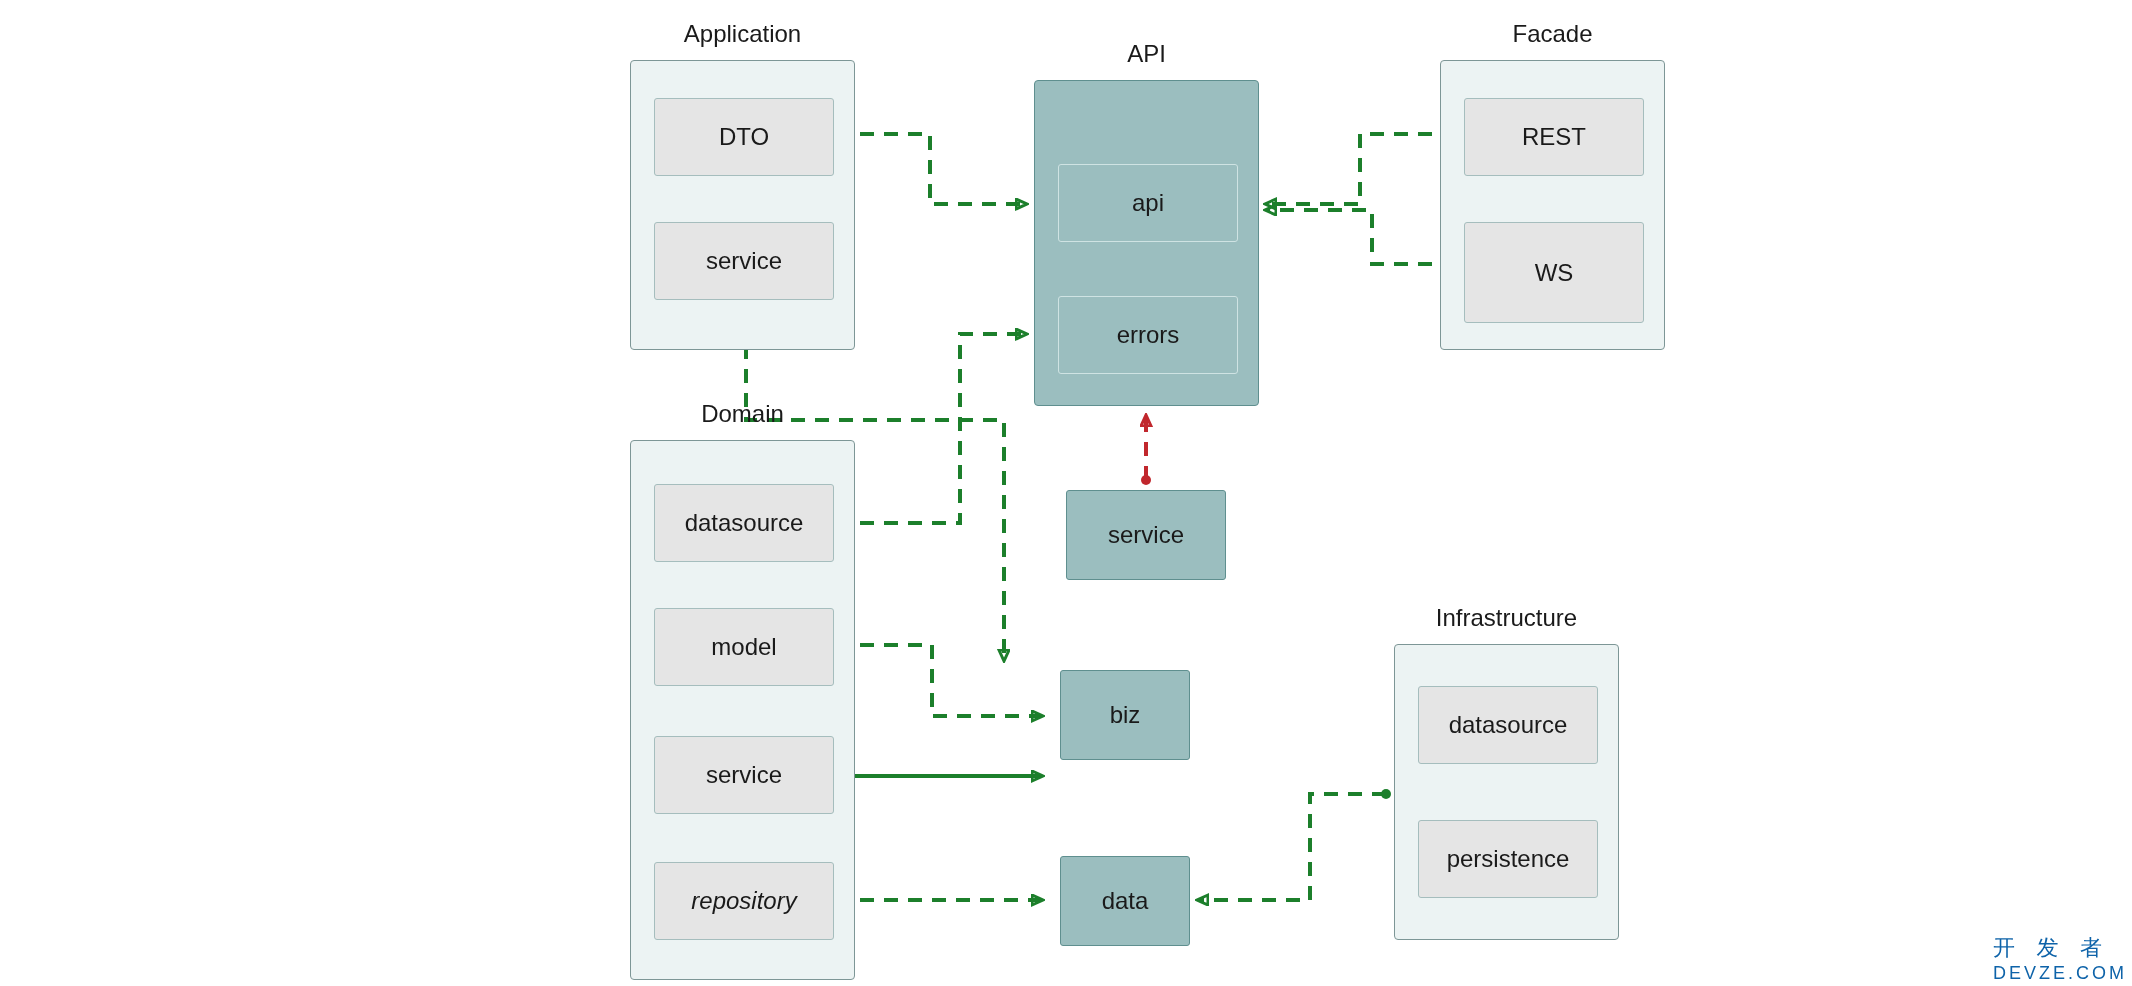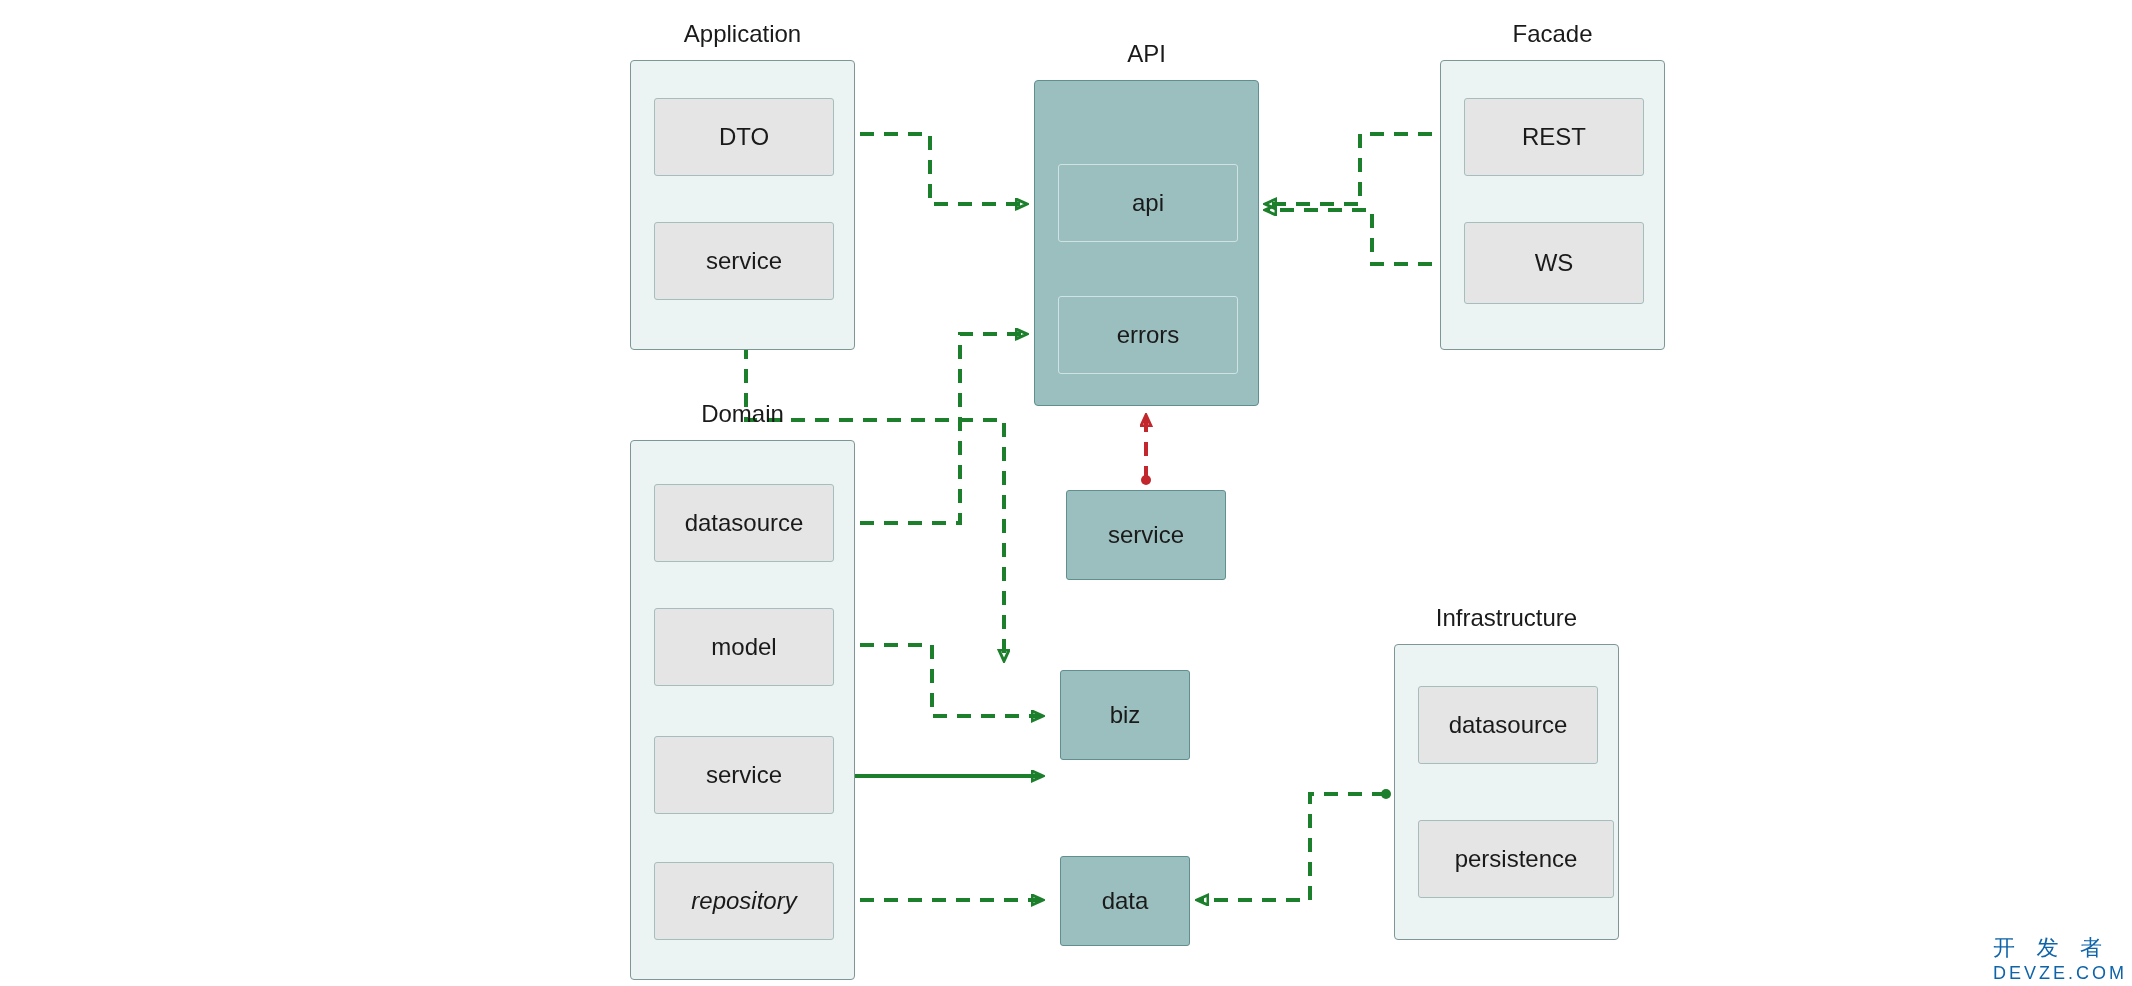--- a/index.html
+++ b/index.html
@@ -124,33 +124,33 @@
   <div class="module-box" style="left:654px; top:222px; width:180px; height:78px;">service</div>
 
   <div class="container-title" style="left:1034px; top:40px; width:225px;">API</div>
   <div class="container-box dark-box" style="left:1034px; top:80px; width:225px; height:326px;"></div>
   <div class="module-box api-module" style="left:1058px; top:164px; width:180px; height:78px;">api</div>
   <div class="module-box api-module" style="left:1058px; top:296px; width:180px; height:78px;">errors</div>
 
   <div class="container-title" style="left:1440px; top:20px; width:225px;">Facade</div>
   <div class="container-box" style="left:1440px; top:60px; width:225px; height:290px;"></div>
   <div class="module-box" style="left:1464px; top:98px; width:180px; height:78px;">REST</div>
-  <div class="module-box" style="left:1464px; top:222px; width:180px; height:82px;">WS</div>
+  <div class="module-box" style="left:1464px; top:222px; width:180px; height:101px;">WS</div>
 
   <div class="container-title" style="left:630px; top:400px; width:225px;">Domain</div>
   <div class="container-box" style="left:630px; top:440px; width:225px; height:540px;"></div>
   <div class="module-box" style="left:654px; top:484px; width:180px; height:78px;">datasource</div>
   <div class="module-box" style="left:654px; top:608px; width:180px; height:78px;">model</div>
   <div class="module-box" style="left:654px; top:736px; width:180px; height:78px;">service</div>
   <div class="module-box" style="left:654px; top:862px; width:180px; height:78px;font-style:italic;">repository</div>
 
   <div class="container-title" style="left:1394px; top:604px; width:225px;">Infrastructure</div>
   <div class="container-box" style="left:1394px; top:644px; width:225px; height:296px;"></div>
   <div class="module-box" style="left:1418px; top:686px; width:180px; height:78px;">datasource</div>
-  <div class="module-box" style="left:1418px; top:820px; width:196px; height:78px;">persistence</div>
+  <div class="module-box" style="left:1418px; top:820px; width:180px; height:78px;">persistence</div>
 
   <div class="module-box dark-box" style="left:1066px; top:490px; width:160px; height:90px;">service</div>
   <div class="module-box dark-box" style="left:1060px; top:670px; width:130px; height:90px;">biz</div>
   <div class="module-box dark-box" style="left:1060px; top:856px; width:130px; height:90px;">data</div>
 
   <div class="watermark">
     <span class="line1">开 发 者</span>
     <span class="line2">DEVZE.COM</span>
   </div>
 </div>

